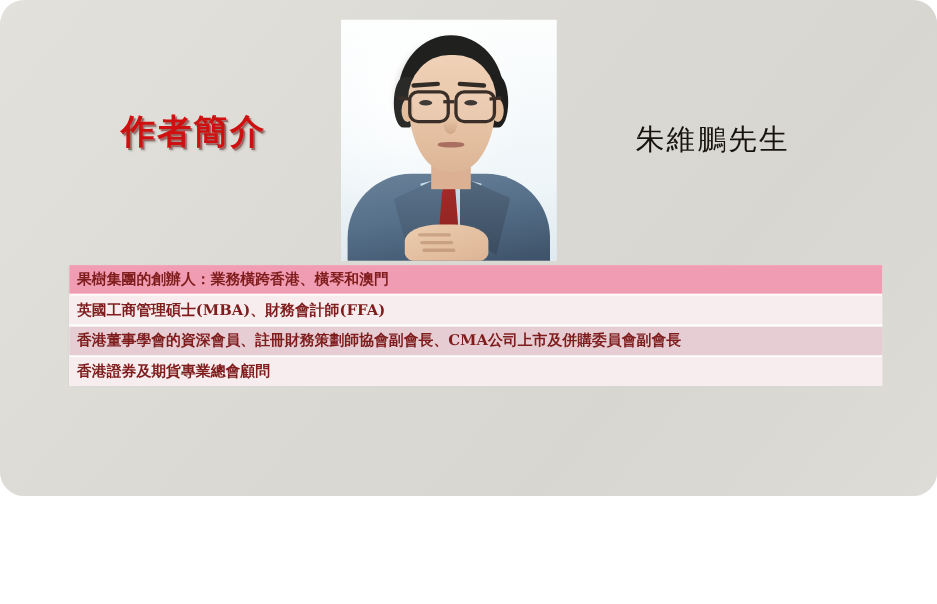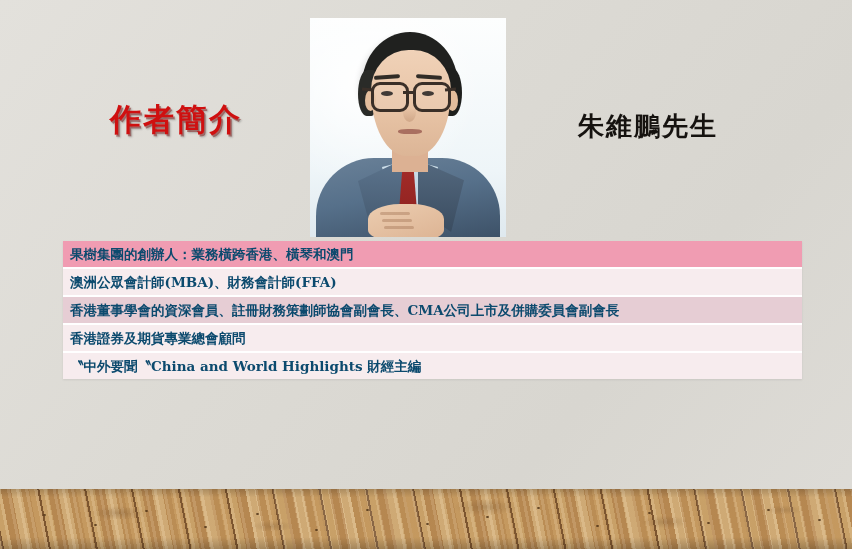--- a/index.html
+++ b/index.html
@@ -3,24 +3,25 @@
 <meta charset="utf-8">
 <style>
   html, body {
     margin: 0;
     padding: 0;
     background: #ffffff;
   }
   #slide {
     position: relative;
     width: 852px;
-    height: 549px;
+    height: 451px;
     overflow: hidden;
     font-family: "DejaVu Sans", "Liberation Sans", sans-serif;
     background: linear-gradient(130deg, #e3e1dc 0%, #dcdad4 40%, #d8d6d0 70%, #dedcd7 100%);
+    border-radius: 22px;
   }
 
   
   #floor {
     position: absolute;
     left: 0;
     top: 489px;
     width: 852px;
     height: 60px;
     overflow: hidden;
@@ -74,21 +75,21 @@
     text-shadow: 1.5px 1.5px 0 rgba(120,10,10,0.45), 2.5px 2.5px 2px rgba(0,0,0,0.22);
     white-space: nowrap;
   }
 
   
   #person-name {
     position: absolute;
     left: 578px;
     top: 109px;
     font-size: 26px;
-    font-weight: bold;
+    font-weight: normal;
     letter-spacing: 2px;
     color: #15120f;
     font-family: "DejaVu Serif", "Liberation Serif", serif;
     white-space: nowrap;
   }
 
   
   #portrait {
     position: absolute;
     left: 310px;
@@ -248,21 +249,21 @@
   }
   #cred-table tr { }
   #cred-table td {
     height: 26px;
     padding: 0 0 0 7px;
     vertical-align: middle;
     font-family: "DejaVu Serif", "Liberation Serif", serif;
     font-weight: bold;
     font-size: 13.5px;
     line-height: 26px;
-    color: #0c4a6e;
+    color: #7f1d1d;
     white-space: nowrap;
     letter-spacing: 0px;
     border-bottom: 2px solid #ffffff;
   }
   #cred-table tr:last-child td { border-bottom: 0; }
   #cred-table tr.r-head td { background: #f09cb2; }
   #cred-table tr.r-dark td { background: #e6cdd4; }
   #cred-table tr.r-light td { background: #f7ecee; }
 </style>
 </head>
@@ -305,30 +306,27 @@
   <div id="title">作者簡介</div>
 
   <div id="person-name">朱維鵬先生</div>
 
   <table id="cred-table">
     <tbody>
         <tr class="r-head">
           <td>果樹集團的創辦人：業務橫跨香港、橫琴和澳門</td>
         </tr>
         <tr class="r-light">
-          <td>澳洲公眾會計師(MBA)、財務會計師(FFA)</td>
+          <td>英國工商管理碩士(MBA)、財務會計師(FFA)</td>
         </tr>
         <tr class="r-dark">
           <td>香港董事學會的資深會員、註冊財務策劃師協會副會長、CMA公司上市及併購委員會副會長</td>
         </tr>
         <tr class="r-light">
           <td>香港證券及期貨專業總會顧問</td>
-        </tr>
-        <tr class="r-light">
-          <td>〝中外要聞〝China and World Highlights 財經主編</td>
         </tr>
       </tbody>
   </table>
 
   <div id="floor">
     <div class="grain"></div>
     <div class="knots">
       <i style="left:5%;top:42%"></i>
         <i style="left:11%;top:58%"></i>
       <i style="left:17%;top:35%"></i>

